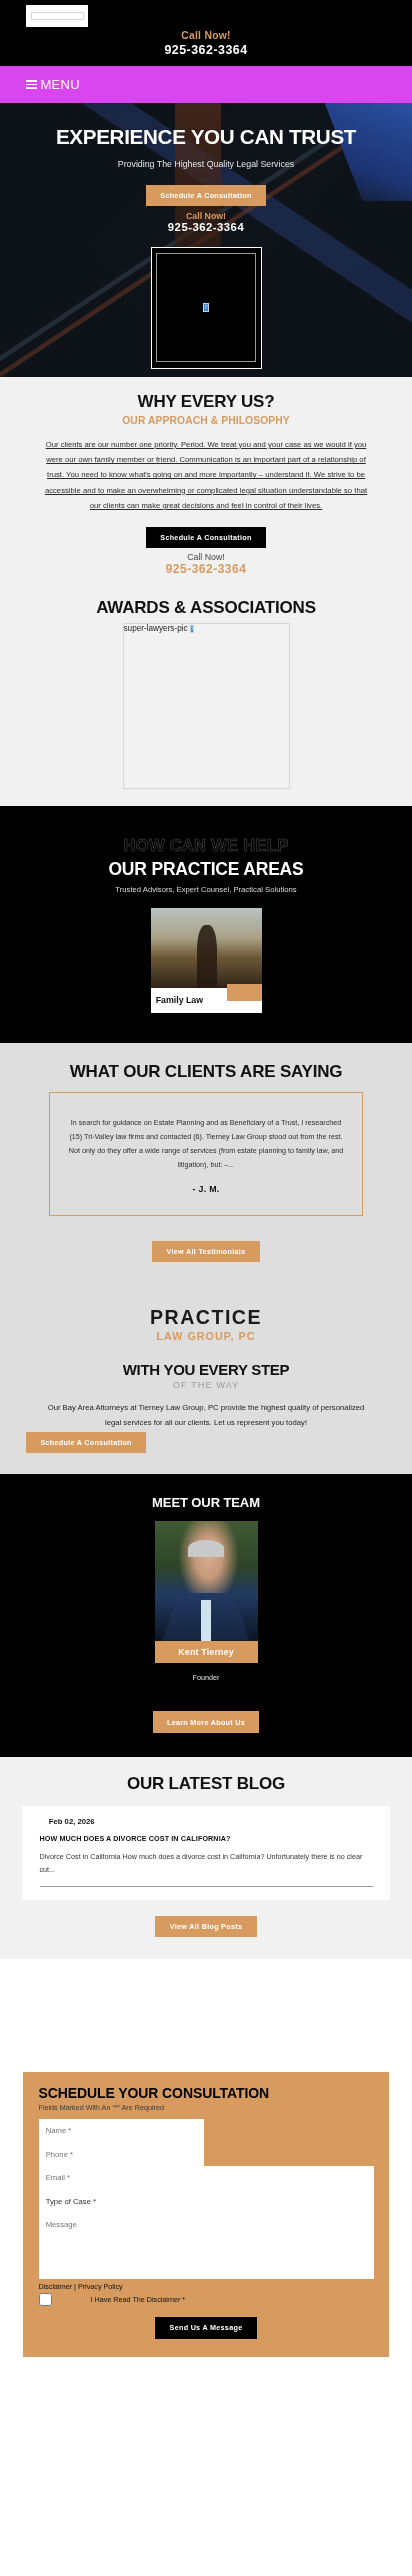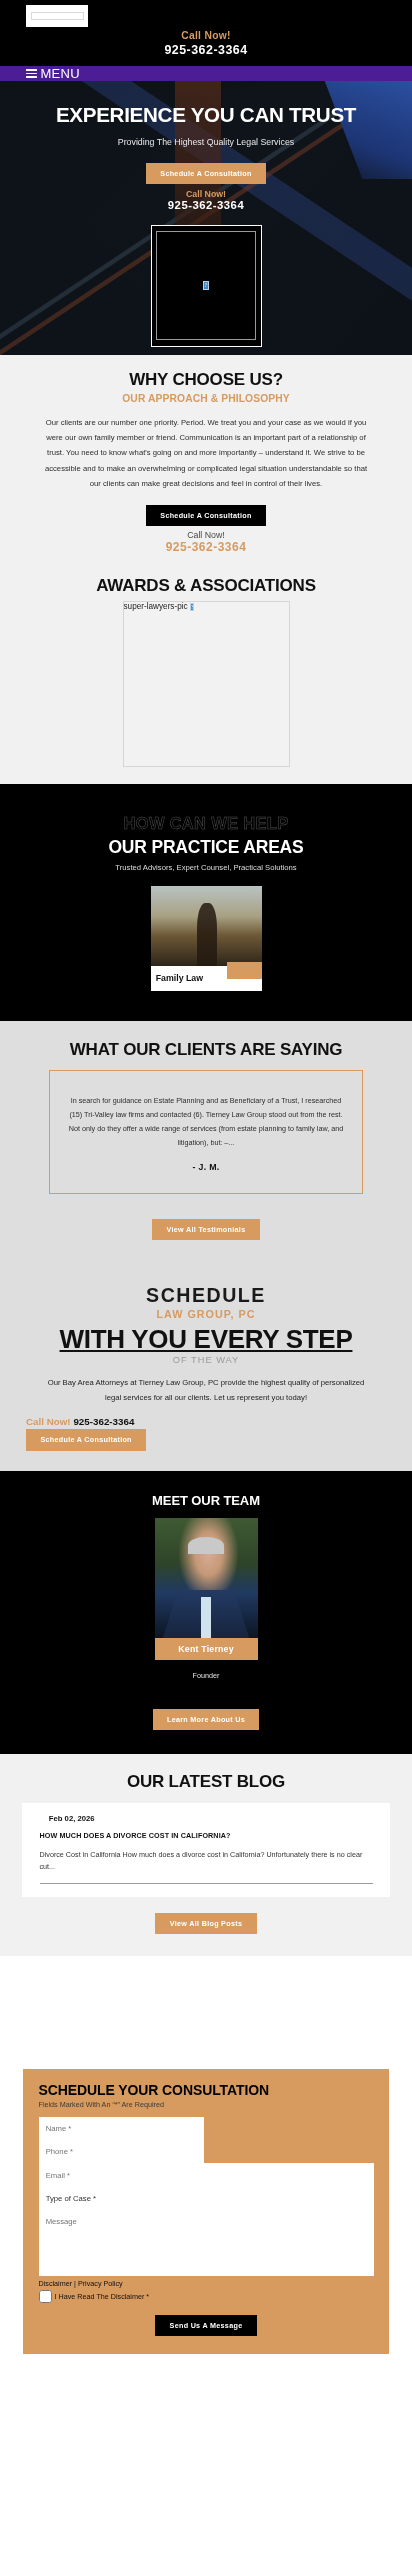--- a/index.html
+++ b/index.html
@@ -38,22 +38,22 @@
     color: #d89b5f; font-size: 10.3px; font-weight: bold;
     letter-spacing: 0.3px; line-height: 1.25;
   }
   .topcall .phone {
     color: #fff; font-size: 12.4px; font-weight: bold; letter-spacing: 0.5px;
     line-height: 1.25;
   }
 
   
   .menubar {
-    background: #4c1d95;
-    height: 15px;
+    background: #d946ef;
+    height: 37px;
     display: flex; align-items: center;
     padding-left: 26px;
   }
   .hamburger { display: inline-block; width: 11.3px; margin-right: 3.1px; }
   .hamburger span {
     display: block; height: 1.5px; background: #fff; margin: 2.1px 0;
     border-radius: 0.5px;
   }
   .menulabel {
     color: #fff; font-size: 13px; letter-spacing: 0.3px;
@@ -156,20 +156,21 @@
     letter-spacing: -0.2px; line-height: 1.1;
   }
   .sec-sub-gold {
     font-size: 10.3px; font-weight: bold; color: #d79a5f; text-align: center;
     letter-spacing: 0.1px; margin-top: 2.6px;
   }
   .why p.body {
     max-width: 330px; margin: 11.3px auto 0;
     text-align: center; font-size: 7.7px; line-height: 1.98; color: #2c2c2c;
     font-weight: 300;
+    text-decoration: underline;
   }
   .why .cta { text-align: center; margin-top: 13.4px; }
   .why .callnow3 { color: #4a4a4a; font-size: 8.8px; margin-top: 4.1px; }
   .why .phone3 { color: #d79a5f; font-size: 12px; font-weight: bold; letter-spacing: 0.5px; }
   .awards-title { margin-top: 23px; }
   .awards-box {
     margin: 5.2px auto 0; width: 167px; height: 166px;
     border: 0.5px solid #d6d6d6; background: #f2f2f2; position: relative;
   }
 
@@ -235,22 +236,22 @@
   
   .brand { background: #dedede; padding: 23px 0 20.6px; text-align: center; }
   .brand .name {
     font-size: 19.6px; font-weight: bold; color: #1a1a1a; letter-spacing: 1.5px;
     line-height: 1;
   }
   .brand .sub {
     font-size: 10.8px; color: #d79a5f; letter-spacing: 1px; margin-top: 2px; font-weight: bold;
   }
   .brand .big {
-    font-size: 26px; font-weight: bold; color: #111; letter-spacing: -0.3px;
-    margin-top: 6px; line-height: 1; text-decoration: underline;
+    font-size: 15px; font-weight: bold; color: #111; letter-spacing: -0.3px;
+    margin-top: 20px; line-height: 1;
   }
   .brand .small {
     font-size: 9.3px; color: #9a9a9a; letter-spacing: 1px; margin-top: 3.1px;
   }
   .brand p.body {
     max-width: 330px; margin: 11.3px auto 0;
     font-size: 7.7px; line-height: 1.85; color: #222; font-weight: 300;
   }
   .brand .contact-line {
     margin-top: 11.3px; padding-left: 26px; text-align: left;
@@ -329,21 +330,21 @@
     font-size: 7.7px; color: #9a9a9a; padding: 7.2px 6.2px 7.2px 7.2px;
     font-family: "Liberation Sans", sans-serif; outline: none;
   }
   .field-half { width: 165px; }
   .field-select {
     color: #333; -webkit-appearance: none; appearance: none; border-radius: 0;
   }
   .form-textarea { height: 66px; resize: none; }
   .form-links { margin-top: 3.1px; font-size: 7.2px; color: #111; }
   .form-links a { color: #111; text-decoration: none; }
-  .form-check { margin-top: 2.1px; font-size: 7.2px; color: #111; display: flex; align-items: center; }
+  .form-check { margin-top: 2.1px; font-size: 7.2px; color: #111; display: flex; align-items: center; gap: 36px; }
   .form-check input { margin-right: 3.1px; }
   .formcard .cta { text-align: center; margin-top: 11.3px; }
 </style>
 </head>
 <body>
 
 <div class="topbar">
   <div class="logo-box">
     <div class="logo-inner"></div>
   </div>
@@ -375,21 +376,21 @@
       <a href="#" class="phone2" style="text-decoration:none;display:block">925-362-3364</a>
     </div>
     <div class="hero-video">
       <div class="frame"></div>
       <span class="brokenimg">?</span>
     </div>
   </div>
 </section>
 
 <section class="why">
-  <h2 class="sec-title" style="margin-top:13.4px">WHY CHOOSE US?</h2>
+  <h2 class="sec-title" style="margin-top:13.4px">WHY EVERY US?</h2>
   <div class="sec-sub-gold">OUR APPROACH &amp; PHILOSOPHY</div>
   <p class="body">Our clients are our number one priority. Period. We treat you and your case as we would if you were our own family member or friend. Communication is an important part of a relationship of trust. You need to know what's going on and more importantly – understand it. We strive to be accessible and to make an overwhelming or complicated legal situation understandable so that our clients can make great decisions and feel in control of their lives.</p>
   <div class="cta">
     <a href="#" class="btn-black">Schedule A Consultation</a>
     <div class="callnow3">Call Now!</div>
     <a href="#" class="phone3" style="text-decoration:none;display:block">925-362-3364</a>
   </div>
   <h2 class="sec-title awards-title">AWARDS &amp; ASSOCIATIONS</h2>
   <div class="awards-box">
     <span class="alt">super-lawyers-pic</span>
@@ -415,29 +416,25 @@
   <div class="quote-box">
     <p>In search for guidance on Estate Planning and as Beneficiary of a Trust, I researched (15) Tri-Valley law firms and contacted (6). Tierney Law Group stood out from the rest. Not only do they offer a wide range of services (from estate planning to family law, and litigation), but: –...</p>
     <div class="quote-author">- J. M.</div>
   </div>
   <div class="viewall">
     <a href="#" class="btn-gold">View All Testimonials</a>
   </div>
 </section>
 
 <section class="brand">
-  <div class="name">SCHEDULE</div>
+  <div class="name">PRACTICE</div>
   <div class="sub">LAW GROUP, PC</div>
   <div class="big">WITH YOU EVERY STEP</div>
   <div class="small">OF THE WAY</div>
   <p class="body">Our Bay Area Attorneys at Tierney Law Group, PC provide the highest quality of personalized legal services for all our clients. Let us represent you today!</p>
-  <div class="contact-line">
-    <span class="cn">Call Now!</span>
-    <a href="#" class="ph" style="text-decoration:none">925-362-3364</a>
-  </div>
   <div class="cta">
     <a href="#" class="btn-gold">Schedule A Consultation</a>
   </div>
 </section>
 
 <section class="team">
   <h2>MEET OUR TEAM</h2>
   <div class="team-card">
     <div class="team-photo">
       <div class="hair"></div>

